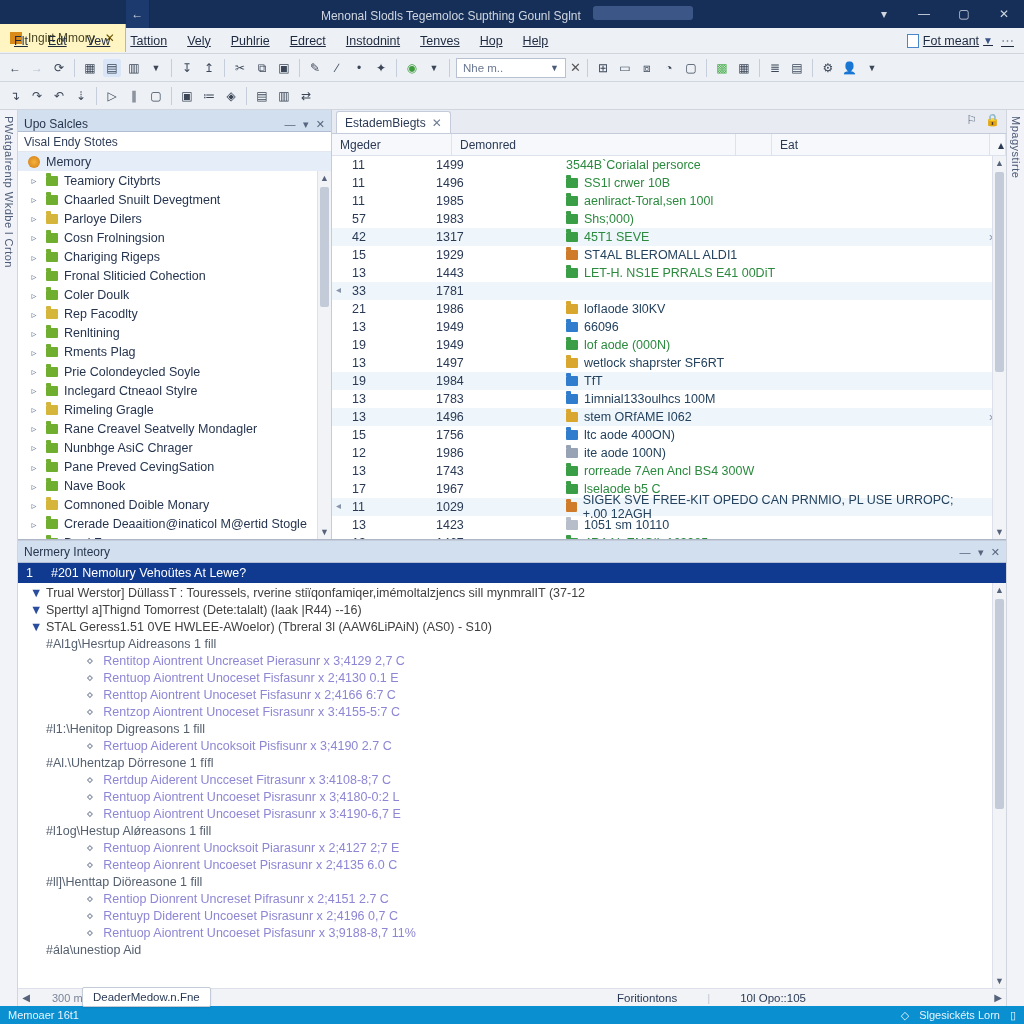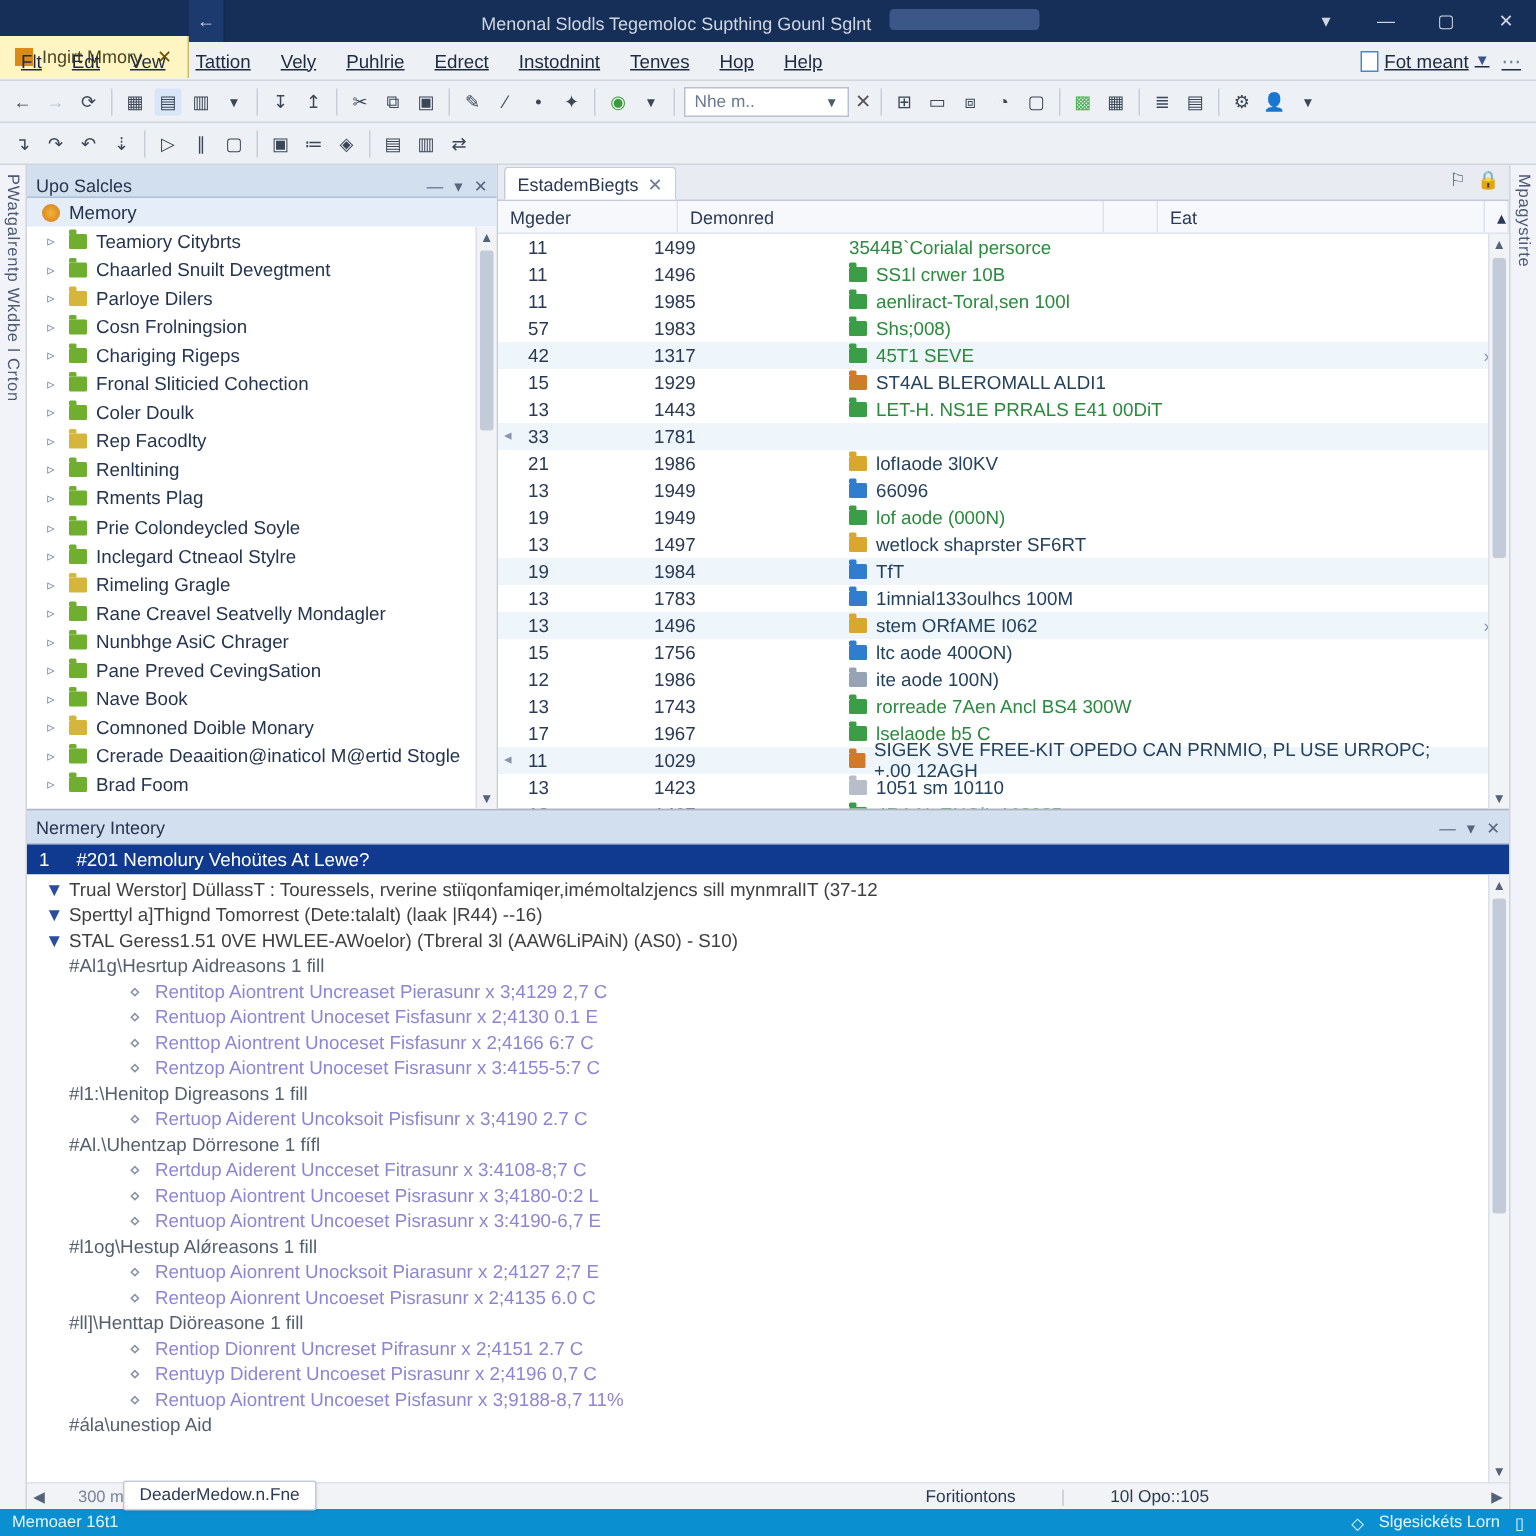--- a/index.html
+++ b/index.html
@@ -221,20 +221,21 @@
 
       <div class="side">
         <div class="panel-head">
           <span>Upo Salcles</span>
           <span class="tools">
             <span>—</span>
             <span>▾</span>
             <span>✕</span>
           </span>
         </div>
+        <div class="side-sub">Visal Endy Stotes</div>
         <div class="side-item sel">
           <span style="width:12px;height:12px;background:radial-gradient(circle,#f5b23a,#cf7a17);border-radius:50%"></span>
           <span class="lbl">Memory</span>
         </div>
         <div class="side-list" id="side-list">
           <div class="vscroll">
             <div class="arrow" style="top:0">▲</div>
             <div class="thumb" style="top:16px;height:120px"></div>
             <div class="arrow" style="bottom:0">▼</div>
           </div>
@@ -389,21 +390,21 @@
                 <span class="fi g"></span>
                 <span>aenliract-Toral,sen 100l</span>
               </div>
     <div class="c4"></div>
             </div>
             <div class="row">
               <div class="c1"><span>57</span></div>
     <div class="c2"><span>1983</span></div>
     <div class="c3 ">
                 <span class="fi g"></span>
-                <span>Shs;008)</span>
+                <span>Shs;000)</span>
               </div>
     <div class="c4"></div>
             </div>
             <div class="row hl">
               <div class="c1"><span>42</span></div>
     <div class="c2"><span>1317</span></div>
     <div class="c3 ">
                 <span class="fi g"></span>
                 <span>45T1 SEVE</span>
               </div>

